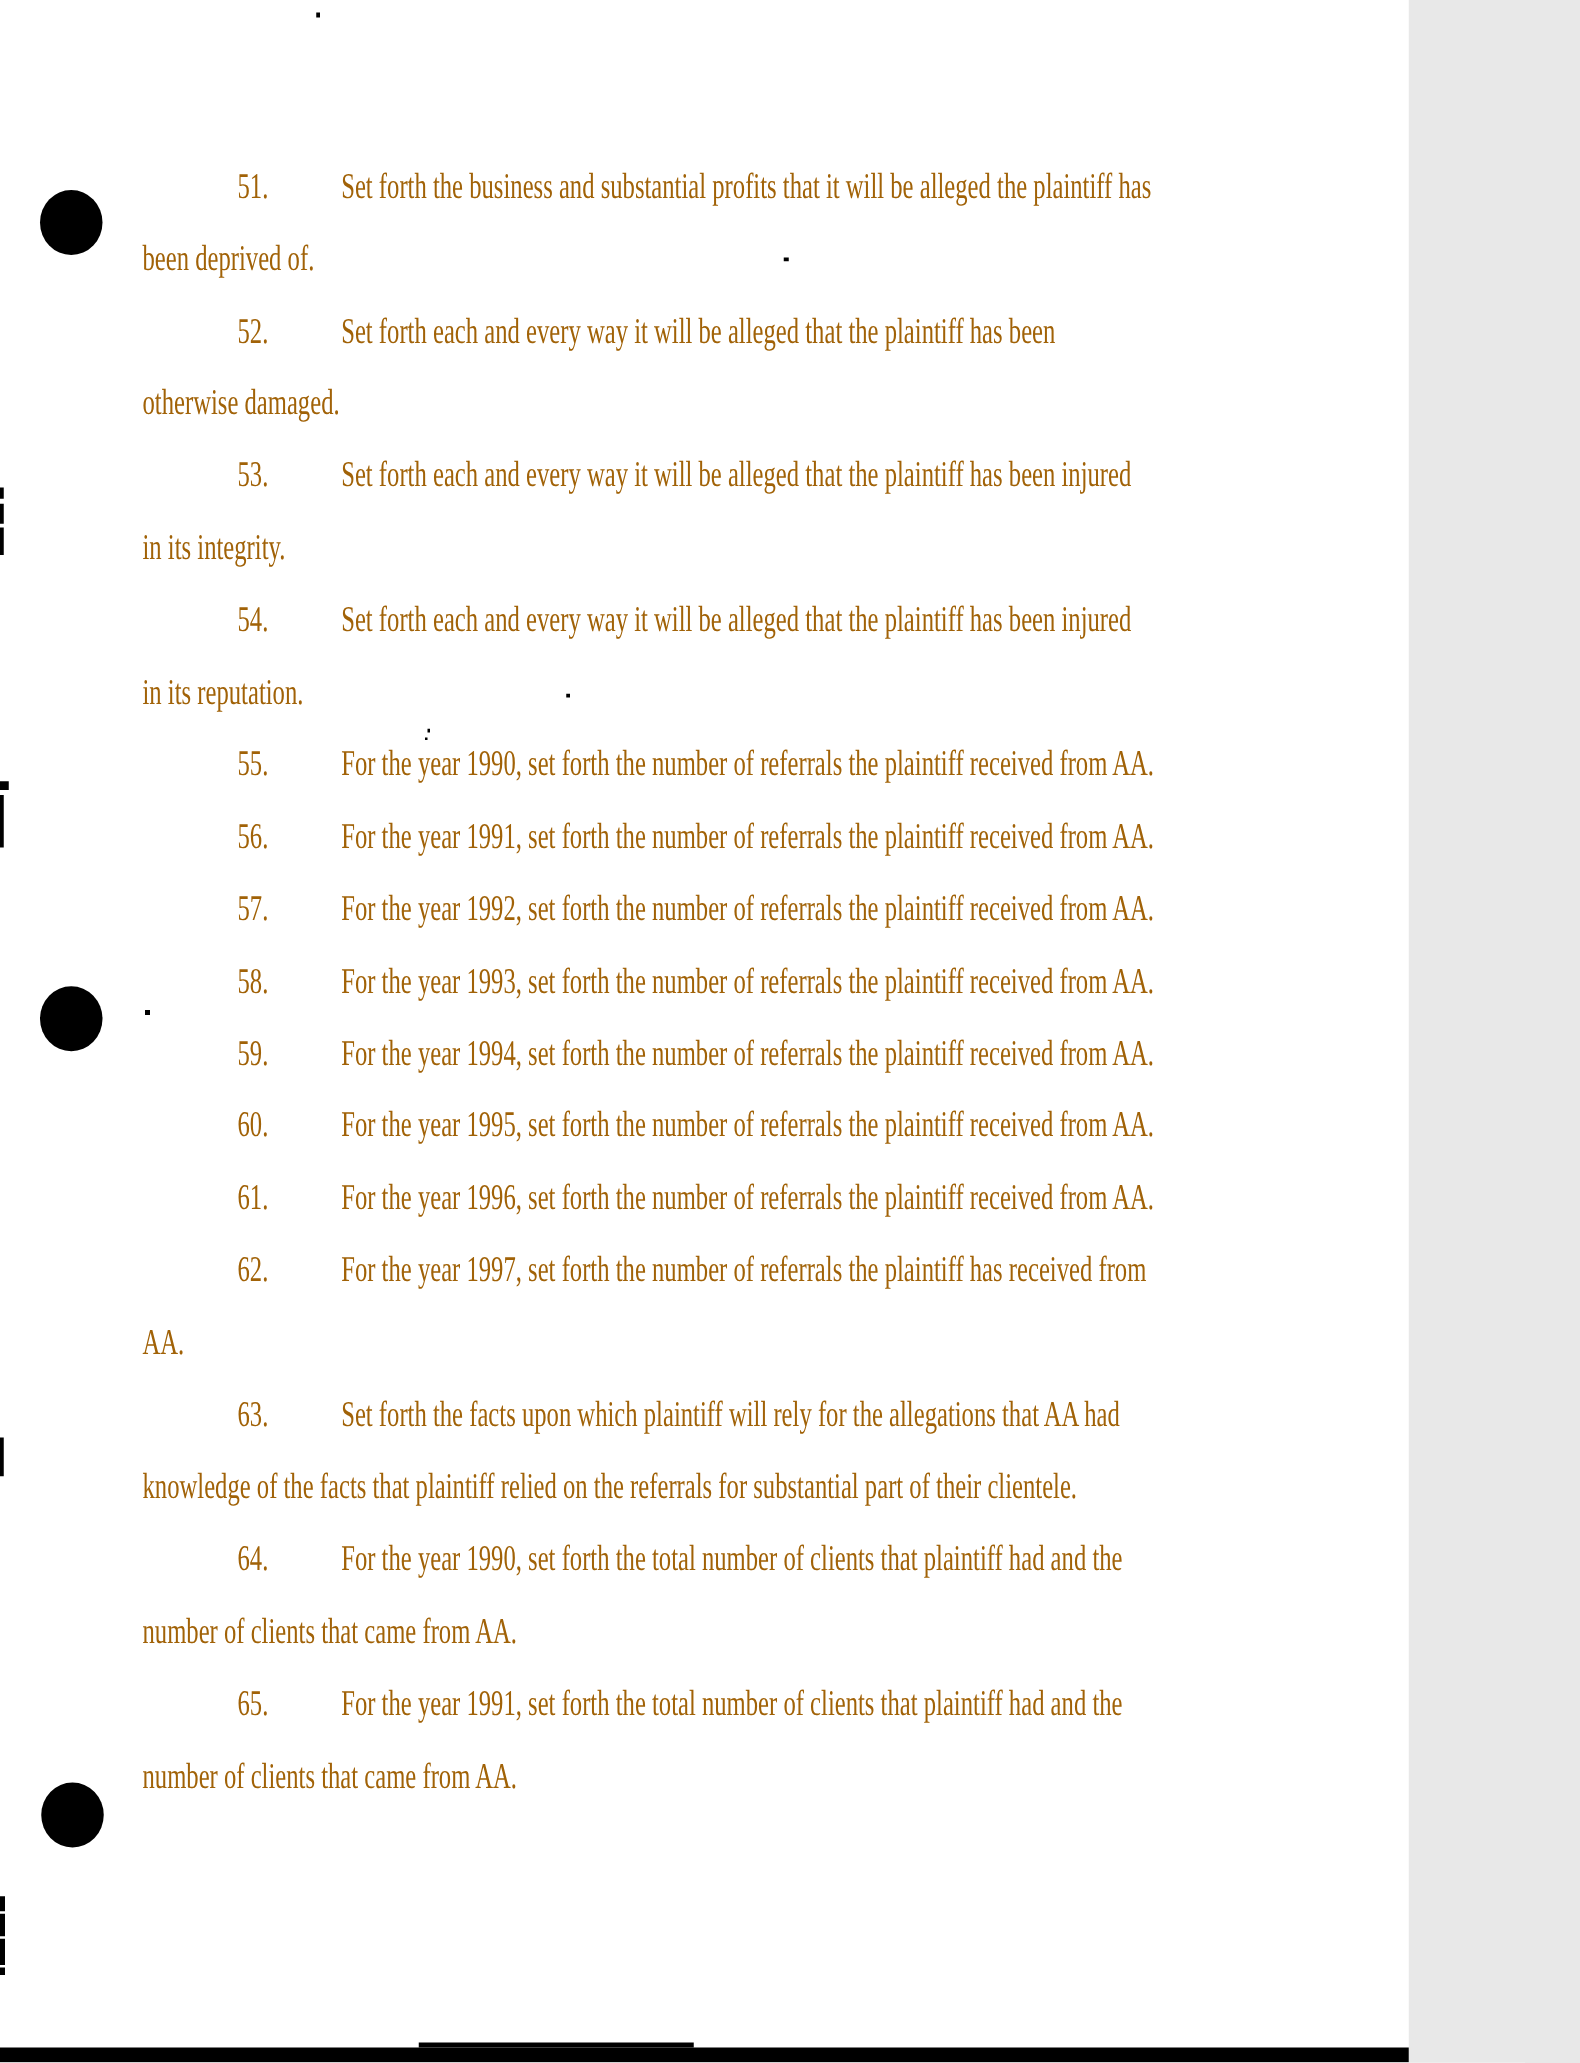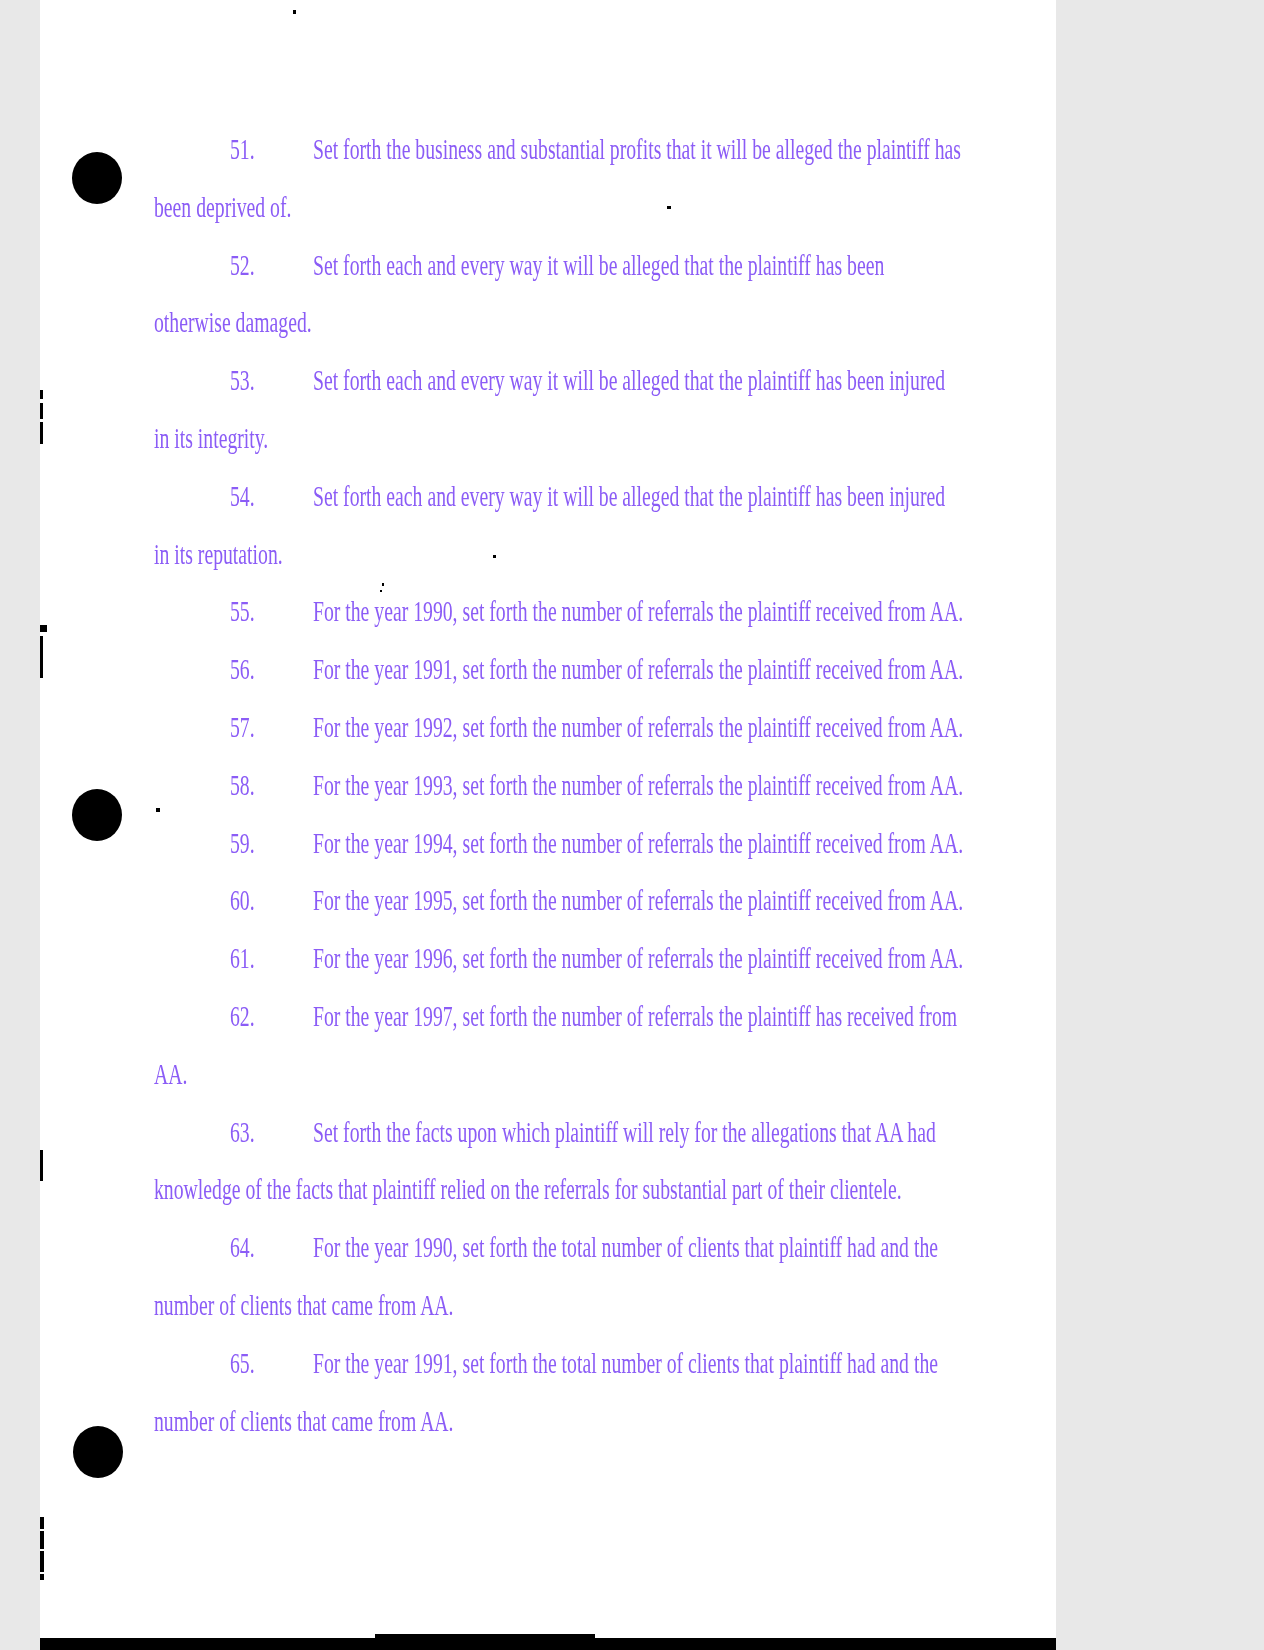--- a/index.html
+++ b/index.html
@@ -2,27 +2,26 @@
 <html><head>
 <meta charset="utf-8">
 <style>
   html, body {
     margin: 0;
     padding: 0;
     background: #e8e8e8;
   }
   .page {
     position: relative;
-    width: 1016px;
+    width: 1127px;
     height: 1650px;
     background: #ffffff;
     overflow: hidden;
     font-family: "Liberation Serif", "DejaVu Serif", serif;
-    color: #8b5cf6;
-    margin-left: 40px;
+    color: #a16207;
   }
   
   .line {
     position: absolute;
     left: 114px;
     white-space: nowrap;
     font-size: 29px;
     line-height: 34px;
     letter-spacing: 0px;
     transform: scaleX(0.68);

